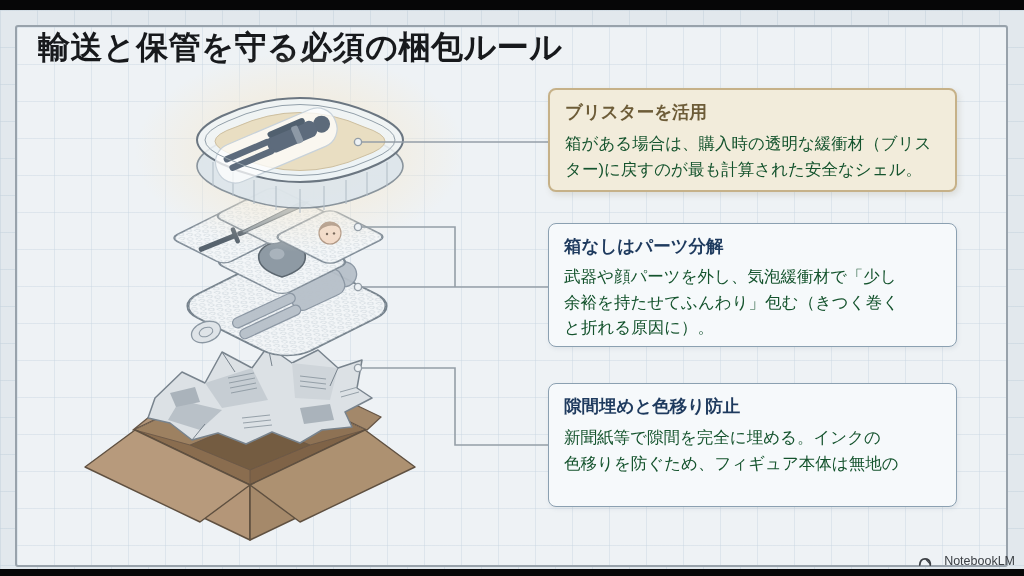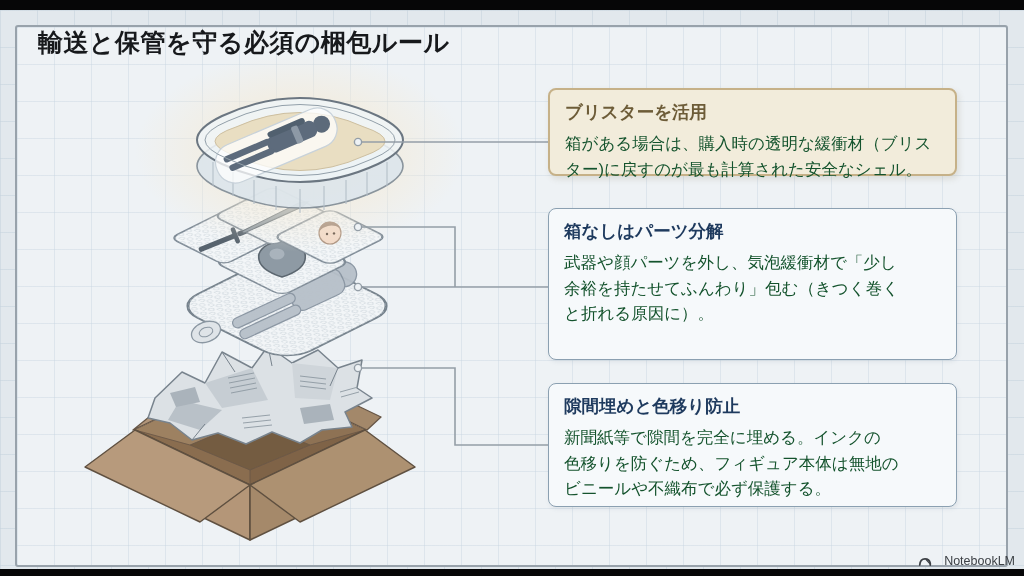--- a/index.html
+++ b/index.html
@@ -23,33 +23,33 @@
     position:absolute;left:15px;top:15px;width:993px;height:542px;
     background-color:#eef2f5;
     background-image:
       linear-gradient(to right, rgba(200,213,224,.45) 1px, transparent 1px),
       linear-gradient(to bottom, rgba(200,213,224,.45) 1px, transparent 1px);
     background-size:37px 37px;
     border:2px solid #98a2ab;border-radius:3px;box-sizing:border-box;
   }
   .page-title{
     position:absolute;left:38px;top:26px;margin:0;
-    font-size:25px;font-weight:bold;color:#17191c;letter-spacing:.5px;
+    font-size:32px;font-weight:bold;color:#17191c;letter-spacing:.5px;
   }
   svg.art{position:absolute;left:0;top:0;pointer-events:none;}
   .callout{
     position:absolute;left:548px;width:409px;box-sizing:border-box;
     border-radius:8px;padding:10px 16px 10px 15px;
   }
   .callout.amber{
-    top:88px;height:88px;background:#f2ecdb;border:2px solid #c6b188;
+    top:88px;height:104px;background:#f2ecdb;border:2px solid #c6b188;
     box-shadow:2px 3px 6px rgba(120,105,70,.16);
   }
   .callout.plain{background:#f6f9fb;border:1.5px solid #8ba0b1;box-shadow:1px 2px 4px rgba(90,110,130,.10);}
-  .callout.c2{top:208px;height:152px;}
+  .callout.c2{top:223px;height:124px;font-family:Liberation Mono, monospace;}
   .callout.c3{top:383px;height:124px;}
   .callout .t{font-size:17.5px;font-weight:bold;margin:0 0 7px 0;}
   .callout.amber .t{color:#6d5c38;}
   .callout.plain .t{color:#1e3a5e;}
   .callout .b{font-size:16.5px;line-height:25.5px;color:#14532d;}
   .brand{
     position:absolute;top:554px;right:9px;display:flex;align-items:center;gap:12px;
     color:#3c4045;font-size:12.5px;z-index:40;
   }
 </style>
@@ -242,21 +242,20 @@
     <div>余裕を持たせてふんわり」包む（きつく巻く</div>
     <div>と折れる原因に）。</div>
   </div>
 </div>
 
 <div class="callout plain c3">
   <div class="t">隙間埋めと色移り防止</div>
   <div class="b">
     <div>新聞紙等で隙間を完全に埋める。インクの</div>
     <div>色移りを防ぐため、フィギュア本体は無地の</div>
-    <div>ビニールや不織布で必ず保護する。</div>
   </div>
 </div>
 
 <div class="brand">
   <svg width="14" height="13" viewBox="0 0 16 14">
     <path d="M2,11 Q2.5,4 8,4 Q13,4 14,9 L14,11" fill="none" stroke="#3c4045" stroke-width="2" stroke-linecap="round"></path>
     <path d="M9.5,5 L13.5,9.5" stroke="#3c4045" stroke-width="1.4" stroke-linecap="round"></path>
   </svg>
   <span>NotebookLM</span>
 </div>

